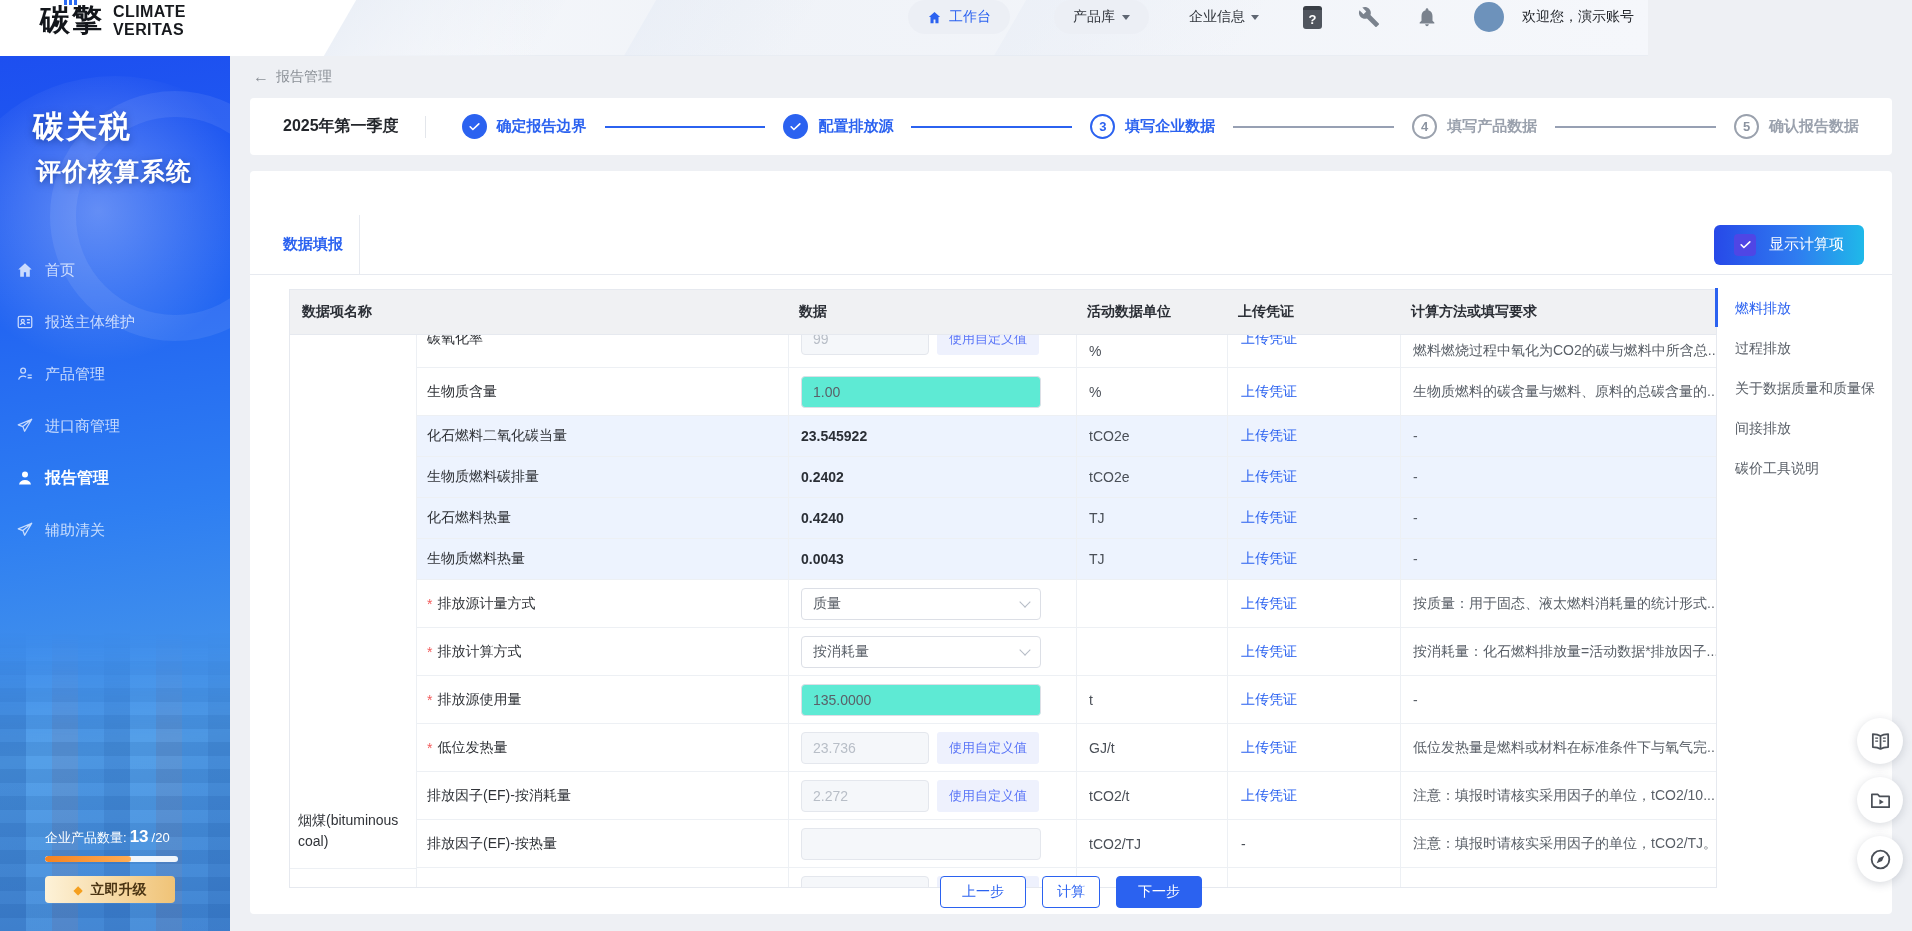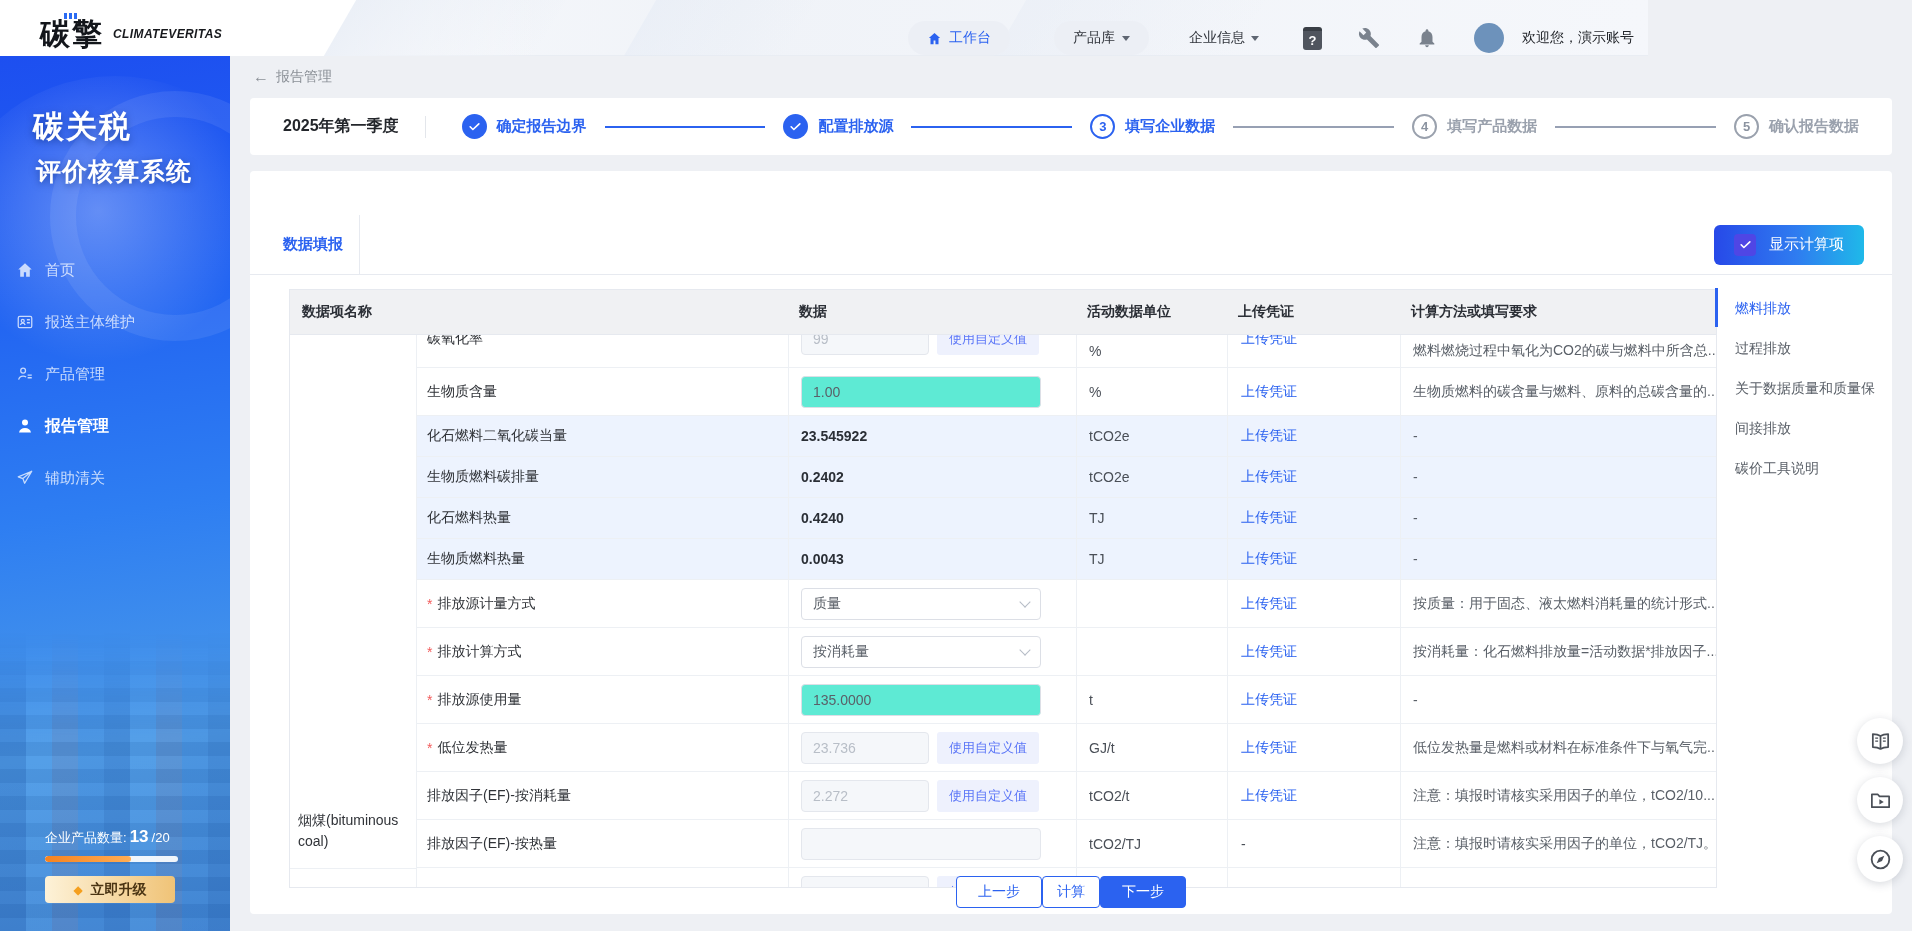--- a/index.html
+++ b/index.html
@@ -2,30 +2,30 @@
 <html><head>
 <meta charset="utf-8">
 <title>碳关税评价核算系统</title>
 <style>
   *{margin:0;padding:0;box-sizing:border-box;}
   html,body{width:1912px;height:931px;overflow:hidden;}
   body{font-family:"Liberation Sans","DejaVu Sans",sans-serif;background:#eef0f4;position:relative;font-size:14px;color:#303338;}
   a{text-decoration:none;}
 
   
-  .topbar{position:absolute;top:0;left:0;width:1648px;height:56px;background:linear-gradient(90deg,#fbfcfe 0%,#f0f3f8 45%,#f5f7fb 100%);border-bottom:1px solid #e9edf3;z-index:30;display:flex;align-items:flex-end;}
+  .topbar{position:absolute;top:0;left:0;width:1648px;height:56px;background:linear-gradient(90deg,#fbfcfe 0%,#f0f3f8 45%,#f5f7fb 100%);border-bottom:1px solid #e9edf3;z-index:30;display:flex;align-items:flex-start;}
   .topbar .deco{position:absolute;top:0;height:56px;transform:skewX(-30deg);pointer-events:none;}
   .deco.d1{left:340px;width:210px;background:linear-gradient(100deg,rgba(219,227,240,.55),rgba(255,255,255,0));}
   .deco.d2{left:640px;width:160px;background:linear-gradient(100deg,rgba(226,233,244,.45),rgba(255,255,255,0));}
   .deco.d3{left:1010px;width:240px;background:linear-gradient(100deg,rgba(228,234,244,.40),rgba(255,255,255,0));}
   .logo-plate{position:absolute;left:0;top:0;width:540px;height:56px;background:linear-gradient(90deg,#ffffff 65%,rgba(255,255,255,0));}
   .logo{display:flex;align-items:center;margin-left:40px;gap:9px;position:relative;z-index:2;}
   .logo-cn{font-size:30px;font-weight:900;color:#13161b;letter-spacing:2px;position:relative;}
   .logo-cn::before{content:"";position:absolute;left:24px;top:-1px;width:13px;height:6px;background:linear-gradient(90deg,#2b6bf3 0 3px,transparent 3px 5px,#2b6bf3 5px 8px,transparent 8px 10px,#2b6bf3 10px 13px);}
-  .logo-en{display:flex;flex-direction:row;font-size:12px;font-weight:800;color:#17191d;line-height:1.08;letter-spacing:.4px;font-style:italic;}
+  .logo-en{display:flex;flex-direction:column;font-size:16px;font-weight:800;color:#17191d;line-height:1.08;letter-spacing:.4px;}
   .top-nav{margin-left:auto;display:flex;align-items:center;margin-right:14px;position:relative;z-index:2;}
   .pill{height:34px;border-radius:17px;background:#eceff5;display:flex;align-items:center;gap:7px;padding:0 19px;font-size:14px;color:#30343b;cursor:pointer;}
   .pill.wb{color:#2b62f0;margin-right:44px;}
   .pill.lib{margin-right:40px;}
   .nav-plain{display:flex;align-items:center;gap:6px;font-size:14px;color:#30343b;margin-right:44px;cursor:pointer;}
   .caret{width:0;height:0;border-left:4px solid transparent;border-right:4px solid transparent;border-top:5px solid #5f6672;display:inline-block;}
   .q-icon{width:19px;height:23px;background:#50555e;border-top:4px solid #393e45;border-radius:3px;color:#fff;font-size:13px;font-weight:700;display:flex;align-items:center;justify-content:center;margin-right:36px;cursor:pointer;}
   .tool-btn{width:22px;height:22px;color:#7a828d;margin-right:36px;cursor:pointer;}
   .tool-btn svg{width:100%;height:100%;}
   .avatar{width:30px;height:30px;border-radius:50%;background:#6d92bb;margin-right:10px;cursor:pointer;flex-shrink:0;}
@@ -115,21 +115,21 @@
   .c-unit{padding-left:12px;color:#4a4f57;}
   .c-voucher{padding-left:13px;color:#4a4f57;}
   .voucher-link{color:#2b62f0;cursor:pointer;}
   .c-desc{padding-left:12px;color:#5a6068;white-space:nowrap;}
 
   .anchor-nav{flex:1;position:relative;padding-left:18px;}
   .anchor-bar{position:absolute;left:-2px;top:-1px;width:3px;height:39px;background:#2b62f0;}
   .anchor-item{height:40px;display:flex;align-items:center;font-size:14px;color:#5a6068;cursor:pointer;white-space:nowrap;overflow:hidden;}
   .anchor-item.active{color:#2b62f0;}
 
-  .footer{position:absolute;left:0;right:0;bottom:6px;display:flex;justify-content:center;}
+  .footer{position:absolute;left:0;right:0;bottom:6px;display:flex;justify-content:center;gap:16px;}
   .btn{height:32px;border-radius:4px;font-size:14px;cursor:pointer;font-family:inherit;}
   .btn-outline{background:#fff;border:1px solid #2b62f0;color:#2b62f0;padding:0 21px;}
   .btn-outline.narrow{padding:0 14px;}
   .btn-primary{background:#2b62f0;border:1px solid #2b62f0;color:#fff;padding:0 21px;}
 
   .float-stack{position:absolute;right:9px;top:718px;display:flex;flex-direction:column;gap:13px;z-index:40;}
   .fab{width:46px;height:46px;border-radius:50%;background:#fff;box-shadow:0 2px 10px rgba(60,70,90,.20);display:flex;align-items:center;justify-content:center;color:#4a4f57;cursor:pointer;}
   .fab svg{width:23px;height:23px;}
 </style>
 </head>
@@ -207,20 +207,28 @@
       </div>
       <div class="side-item">
         <span class="side-icon">
           <svg viewBox="0 0 24 24" fill="none" stroke="currentColor" stroke-width="1.7">
             <circle cx="9.5" cy="7.5" r="3.2"></circle>
             <path d="M3.5 19.5c.8-3.2 3-4.8 6-4.8 1.6 0 3 .5 4 1.3M15.5 13.5h5.5M15.5 17h5.5"></path>
           </svg>
         </span>
         <span>产品管理</span>
       </div>
+      <div class="side-item">
+        <span class="side-icon">
+          <svg viewBox="0 0 24 24" fill="none" stroke="currentColor" stroke-width="1.7" stroke-linejoin="round">
+            <path d="M21 3L3 10.5l6.2 2.3L11.5 19z M21 3L9.2 12.8"></path>
+          </svg>
+        </span>
+        <span>进口商管理</span>
+      </div>
       <div class="side-item active">
         <span class="side-icon">
           <svg viewBox="0 0 24 24" fill="currentColor">
             <circle cx="12" cy="7.3" r="4"></circle>
             <path d="M4 20.5c.7-4 3.8-6 8-6s7.3 2 8 6z"></path>
           </svg>
         </span>
         <span>报告管理</span>
       </div>
       <div class="side-item">

